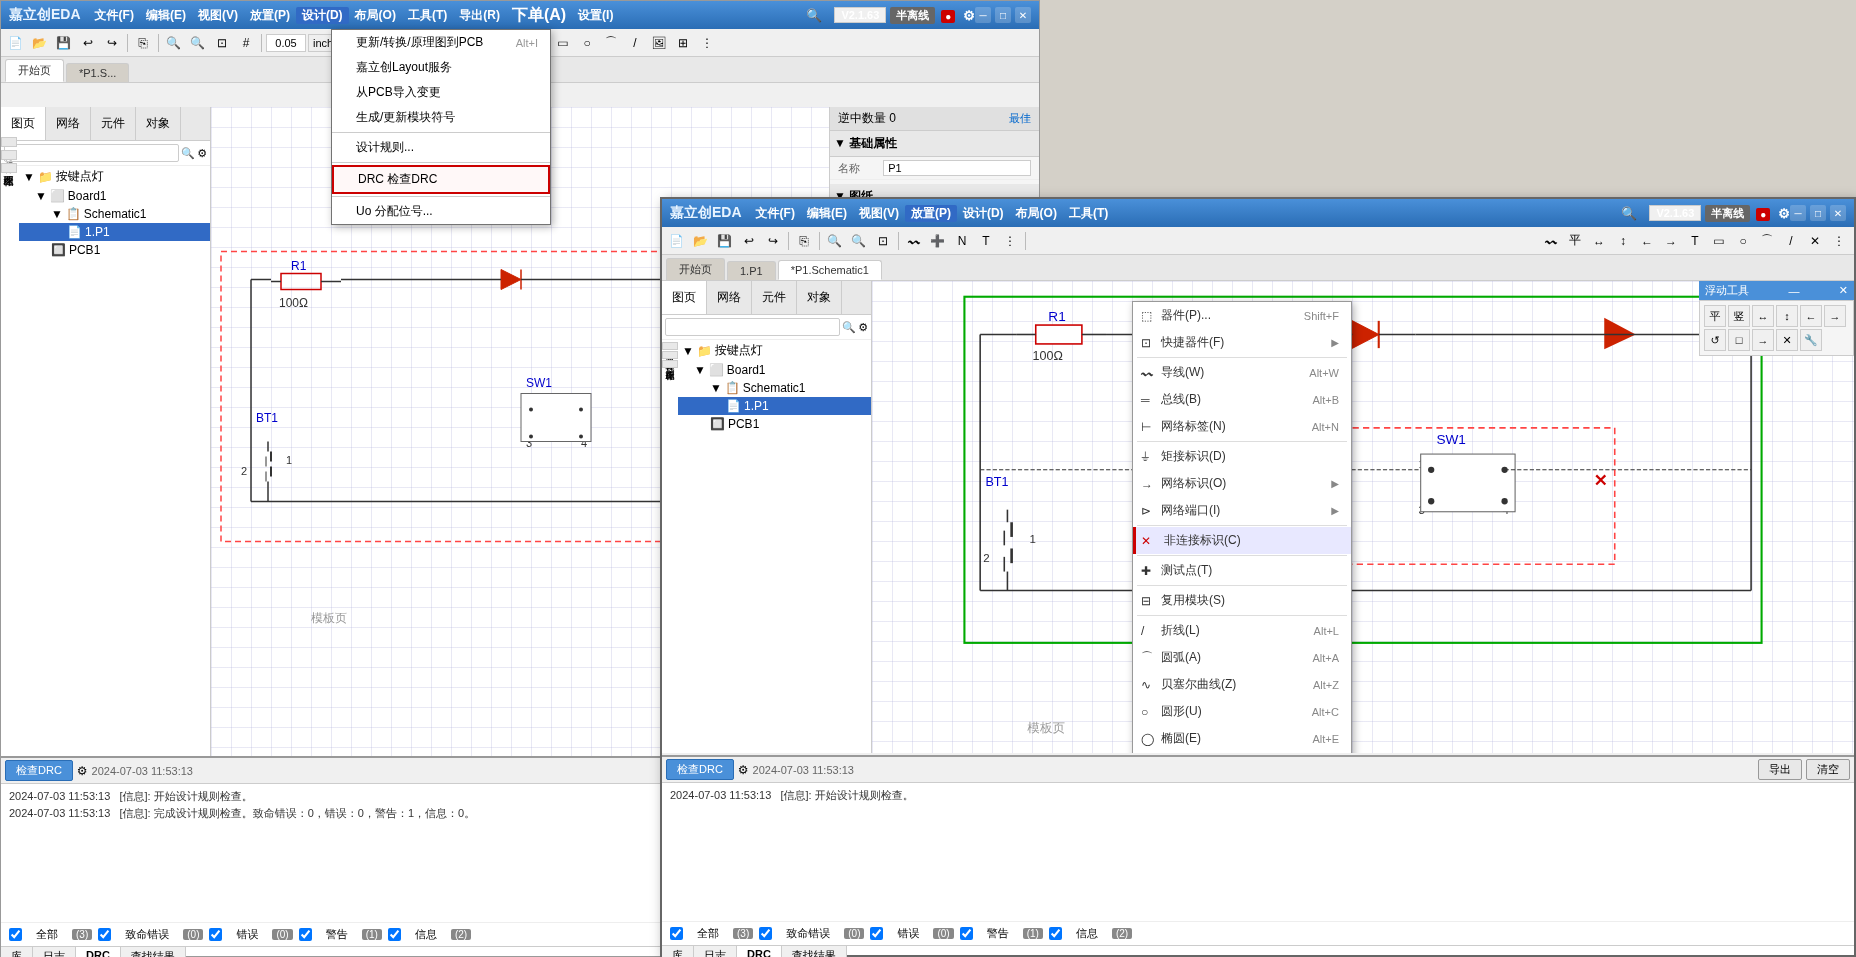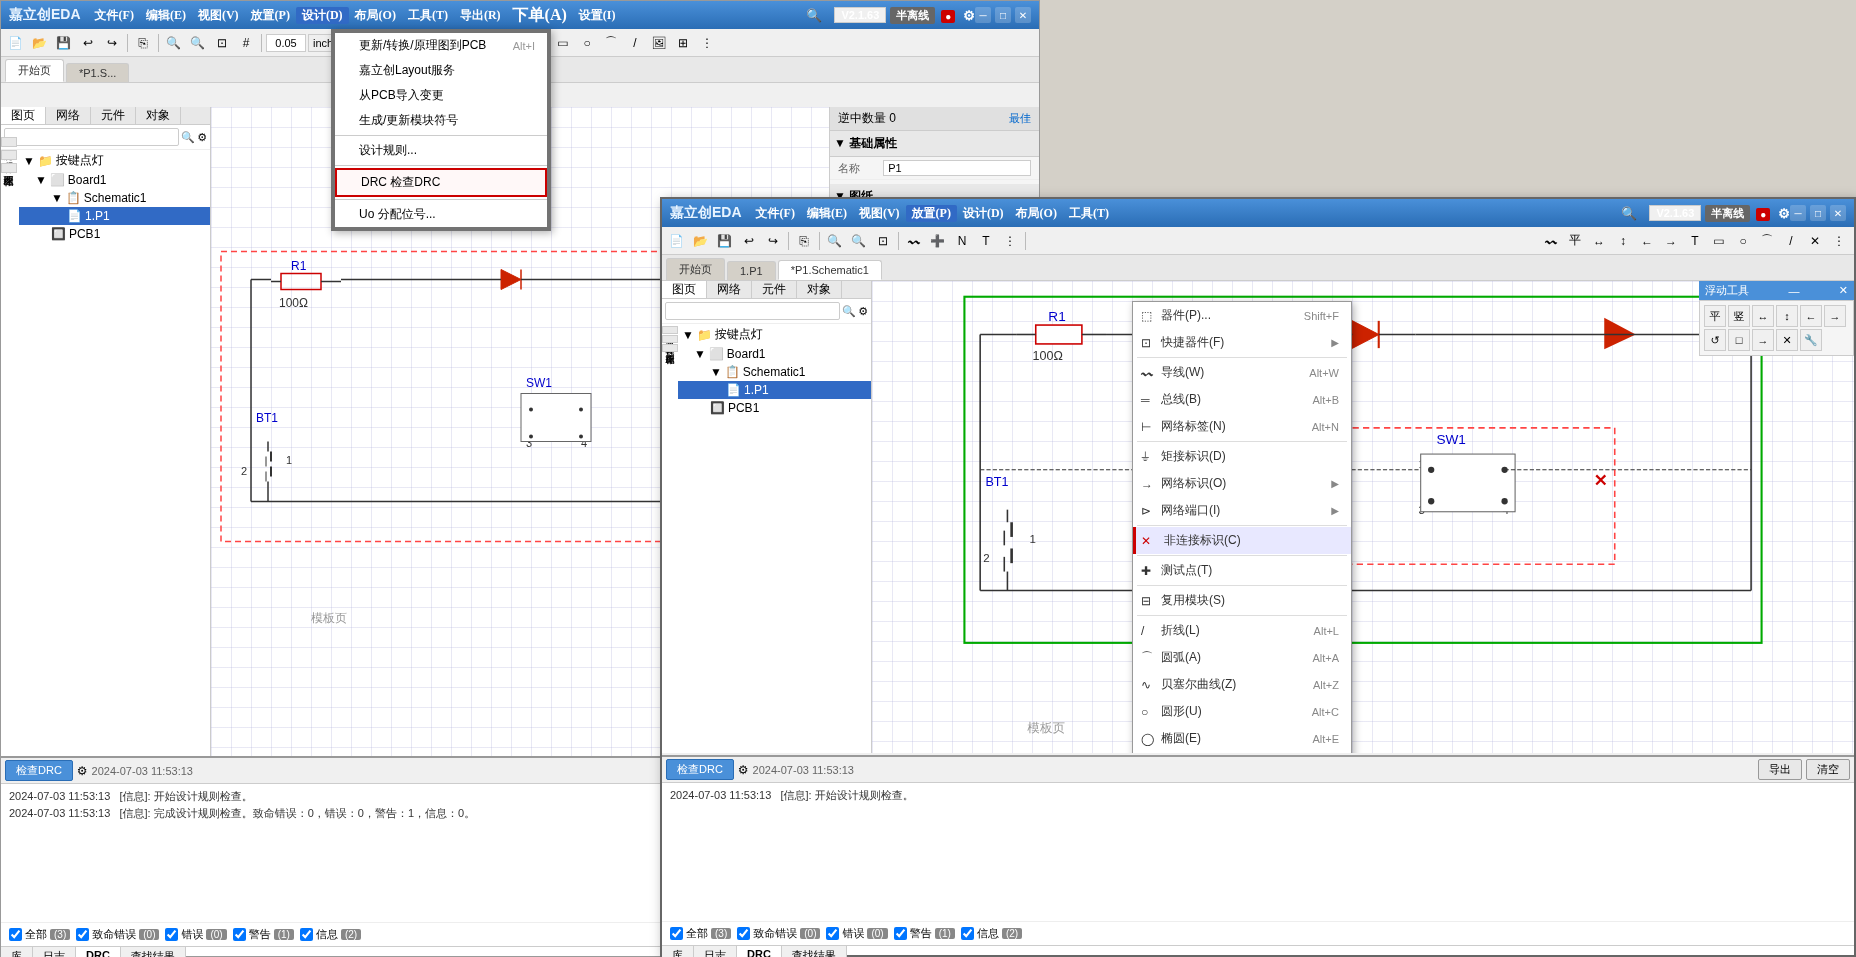--- a/index.html
+++ b/index.html
@@ -43,21 +43,20 @@
       background: rgba(255,255,255,0.2);
       color: white;
       border-radius: 2px;
     }
     .menu-item {
       padding: 2px 8px;
       cursor: pointer;
       font-size: 12px;
       color: #333;
       white-space: nowrap;
-      font-family: Liberation Serif, serif;
     }
 
     .toolbar {
       background: #f0f0f0;
       border-bottom: 1px solid #ccc;
       display: flex;
       align-items: center;
       height: 30px;
       padding: 2px 4px;
       gap: 2px;
@@ -106,21 +105,21 @@
       height: calc(100% - 106px - 200px);
       background: white;
       border-right: 1px solid #ccc;
     }
     .panel-tabs {
       display: flex;
       background: #e8e8e8;
       border-bottom: 1px solid #ccc;
     }
     .panel-tab {
-      padding: 0 10px;
+      padding: 8px 10px;
       font-size: 12px;
       cursor: pointer;
       border-right: 1px solid #ccc;
     }
     .panel-tab.active { background: white; }
     .panel-search {
       padding: 3px;
       border-bottom: 1px solid #eee;
       display: flex;
       align-items: center;
@@ -245,28 +244,28 @@
     }
     .log-tab.active { background: white; font-weight: bold; }
     .log-filter-row {
       display: flex;
       flex-wrap: wrap;
       gap: 6px;
       padding: 4px 8px;
       border-top: 1px solid #eee;
     }
     .filter-item {
-      display: flex; align-items: center; gap: 3px; font-size: 11px;
+      display: flex; align-items: center; gap: 14px; font-size: 11px;
     }
 
     
     .dropdown-menu {
       position: absolute;
       background: white;
-      border: 4px solid #737373;
+      border: 1px solid #737373;
       box-shadow: 2px 2px 8px rgba(0,0,0,0.3);
       z-index: 100;
       min-width: 220px;
     }
     .dropdown-item {
       padding: 4px 12px 4px 24px;
       font-size: 12px;
       cursor: pointer;
       display: flex;
       align-items: center;

